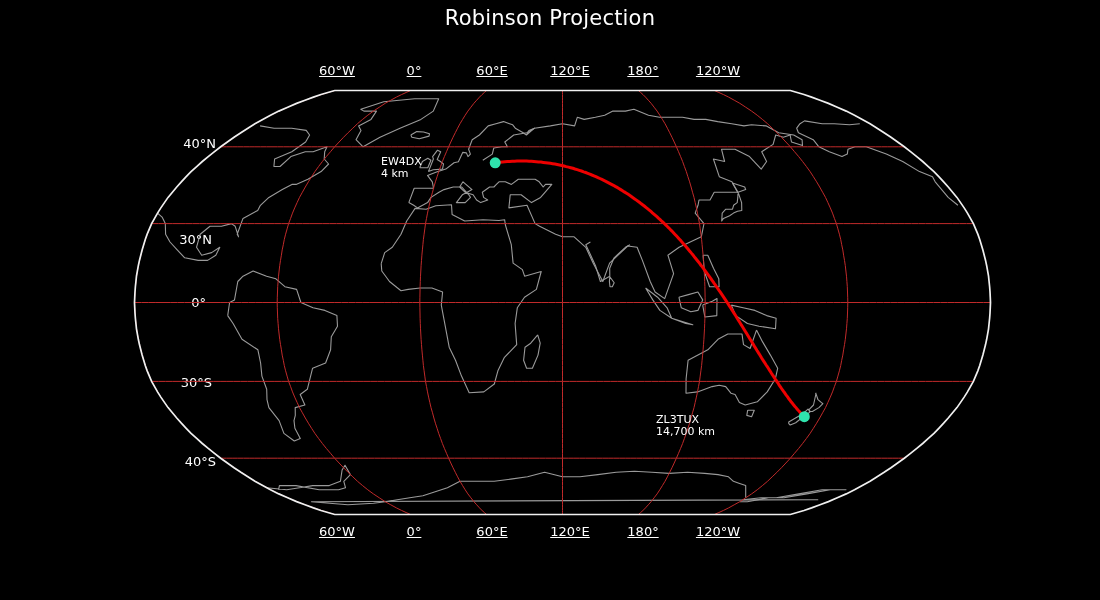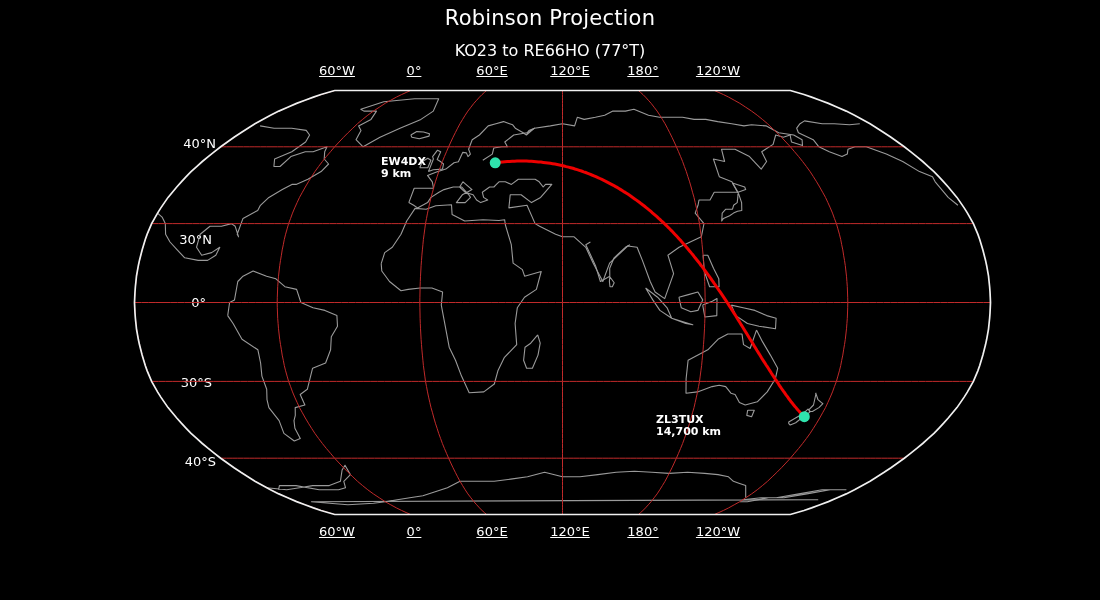--- a/index.html
+++ b/index.html
@@ -8,29 +8,28 @@
   #root{position:relative;width:872px;height:600px;background:#000;}
   .title{position:absolute;left:0;top:6px;width:1100px;text-align:center;
          font-size:21px;color:#ffffff;letter-spacing:.2px;}
   .subtitle{position:absolute;left:0;top:41px;width:1100px;text-align:center;
             font-size:16px;color:#ffffff;}
   .axlab{position:absolute;font-size:13px;color:#ffffff;text-align:center;
          transform:translateX(-50%);white-space:nowrap;text-decoration:underline;}
   .ylab{position:absolute;font-size:13px;color:#ffffff;text-align:right;
         transform:translateY(-50%);white-space:nowrap;}
   svg.map{position:absolute;left:0;top:0;width:1100px;height:600px;}
-  .mlabel{position:absolute;font-size:11px;color:#ffffff;white-space:nowrap;line-height:12px;font-weight:bold;}
+  .mlabel{position:absolute;font-size:11px;color:#ffffff;white-space:nowrap;line-height:12px;}
 </style>
 </head>
 <body>
 
 <div id="root">
 
   <div class="title">Robinson Projection</div>
-  <div class="subtitle">KO23 to RE66HO (77°T)</div>
 
   <div class="axlab" style="left:337px;top:63px">60°W</div>
   <div class="axlab" style="left:414px;top:63px">0°</div>
   <div class="axlab" style="left:492px;top:63px">60°E</div>
   <div class="axlab" style="left:570px;top:63px">120°E</div>
   <div class="axlab" style="left:643px;top:63px">180°</div>
   <div class="axlab" style="left:718px;top:63px">120°W</div>
 
   <div class="axlab" style="left:337px;top:524px">60°W</div>
   <div class="axlab" style="left:414px;top:524px">0°</div>
@@ -96,20 +95,20 @@
       <path id="gcpath" fill="none" stroke-width="3" stroke-linecap="round" d="M495.2,162.8L497.6,162.5L500.0,162.2L502.5,161.9L504.9,161.7L507.3,161.5L509.7,161.4L512.2,161.3L514.6,161.2L517.0,161.1L519.4,161.1L521.9,161.0L524.3,161.1L526.7,161.1L529.1,161.2L531.5,161.3L533.9,161.5L536.2,161.7L538.6,161.9L541.0,162.1L543.3,162.4L545.7,162.7L548.0,163.0L550.3,163.3L552.6,163.7L554.9,164.1L557.2,164.5L559.5,165.0L561.8,165.5L564.0,166.0L566.2,166.6L568.5,167.1L570.7,167.7L572.9,168.3L575.0,169.0L577.2,169.6L579.3,170.3L581.5,171.0L583.6,171.8L585.7,172.5L587.8,173.3L589.8,174.1L591.9,175.0L593.9,175.8L595.9,176.7L597.9,177.6L599.9,178.5L601.9,179.4L603.8,180.3L605.8,181.3L607.7,182.3L609.6,183.3L611.5,184.3L613.4,185.3L615.2,186.4L617.1,187.4L618.9,188.5L620.7,189.6L622.5,190.7L624.3,191.9L626.1,193.0L627.8,194.1L629.6,195.3L631.3,196.5L633.0,197.7L634.7,198.9L636.4,200.1L638.0,201.3L639.7,202.5L641.3,203.8L642.9,205.0L644.6,206.3L646.2,207.6L647.8,208.9L649.3,210.1L650.9,211.4L652.4,212.8L653.9,214.1L655.4,215.4L656.9,216.7L658.4,218.1L659.9,219.4L661.4,220.8L662.9,222.1L664.3,223.5L665.7,224.9L667.1,226.3L668.5,227.7L669.9,229.0L671.2,230.4L672.6,231.8L673.9,233.2L675.3,234.7L676.6,236.1L677.9,237.5L679.2,238.9L680.5,240.3L681.7,241.8L683.0,243.2L684.2,244.7L685.5,246.1L686.7,247.5L688.0,249.0L689.2,250.5L690.4,251.9L691.6,253.4L692.8,254.8L694.0,256.3L695.1,257.8L696.3,259.2L697.5,260.7L698.7,262.2L699.8,263.7L700.9,265.2L702.1,266.6L703.2,268.1L704.3,269.6L705.4,271.1L706.5,272.6L707.6,274.1L708.7,275.6L709.8,277.1L710.9,278.6L711.9,280.1L713.0,281.6L714.0,283.1L715.1,284.6L716.1,286.1L717.2,287.6L718.2,289.1L719.2,290.6L720.3,292.1L721.3,293.6L722.3,295.1L723.3,296.6L724.3,298.1L725.3,299.6L726.3,301.1L727.3,302.7L728.3,304.2L729.2,305.7L730.2,307.2L731.2,308.7L732.1,310.2L733.1,311.7L734.0,313.2L735.0,314.7L736.0,316.2L736.9,317.7L737.8,319.2L738.7,320.7L739.7,322.2L740.6,323.7L741.5,325.2L742.5,326.7L743.4,328.2L744.3,329.7L745.2,331.2L746.1,332.7L747.1,334.2L748.0,335.7L748.9,337.2L749.8,338.7L750.7,340.1L751.6,341.6L752.5,343.1L753.4,344.6L754.3,346.1L755.2,347.5L756.1,349.0L757.0,350.5L757.9,351.9L758.8,353.4L759.7,354.8L760.6,356.3L761.5,357.8L762.4,359.2L763.3,360.6L764.3,362.1L765.2,363.5L766.1,365.0L767.1,366.4L768.0,367.8L768.9,369.2L769.8,370.6L770.7,372.0L771.6,373.5L772.5,374.9L773.4,376.2L774.3,377.6L775.2,379.0L776.2,380.4L777.1,381.8L778.0,383.1L778.8,384.5L779.7,385.9L780.6,387.2L781.5,388.5L782.5,389.9L783.4,391.2L784.4,392.5L785.3,393.8L786.2,395.1L787.2,396.4L788.1,397.7L789.0,399.0L789.9,400.2L790.9,401.5L791.9,402.7L792.9,404.0L793.9,405.2L794.9,406.4L796.0,407.6L796.9,408.8L797.9,409.9L798.9,411.1L800.0,412.3L801.0,413.4L802.1,414.5L803.2,415.6L804.3,416.7" stroke="#ee0000"></path>
       <g id="markers">
           <circle cx="495.2" cy="162.8" r="5.5" fill="#2fe3ad"></circle>
           <circle cx="804.3" cy="416.7" r="5.5" fill="#2fe3ad"></circle>
         </g>
     </g>
   </svg>
 
   <div class="mlabel" style="left:381px;top:156px">
     <div>EW4DX</div>
-    <div>9 km</div>
+    <div>4 km</div>
   </div>
   <div class="mlabel" style="left:656px;top:414px">
     <div>ZL3TUX</div>
     <div>14,700 km</div>
   </div>
 
 </div>
 
 </body></html>

